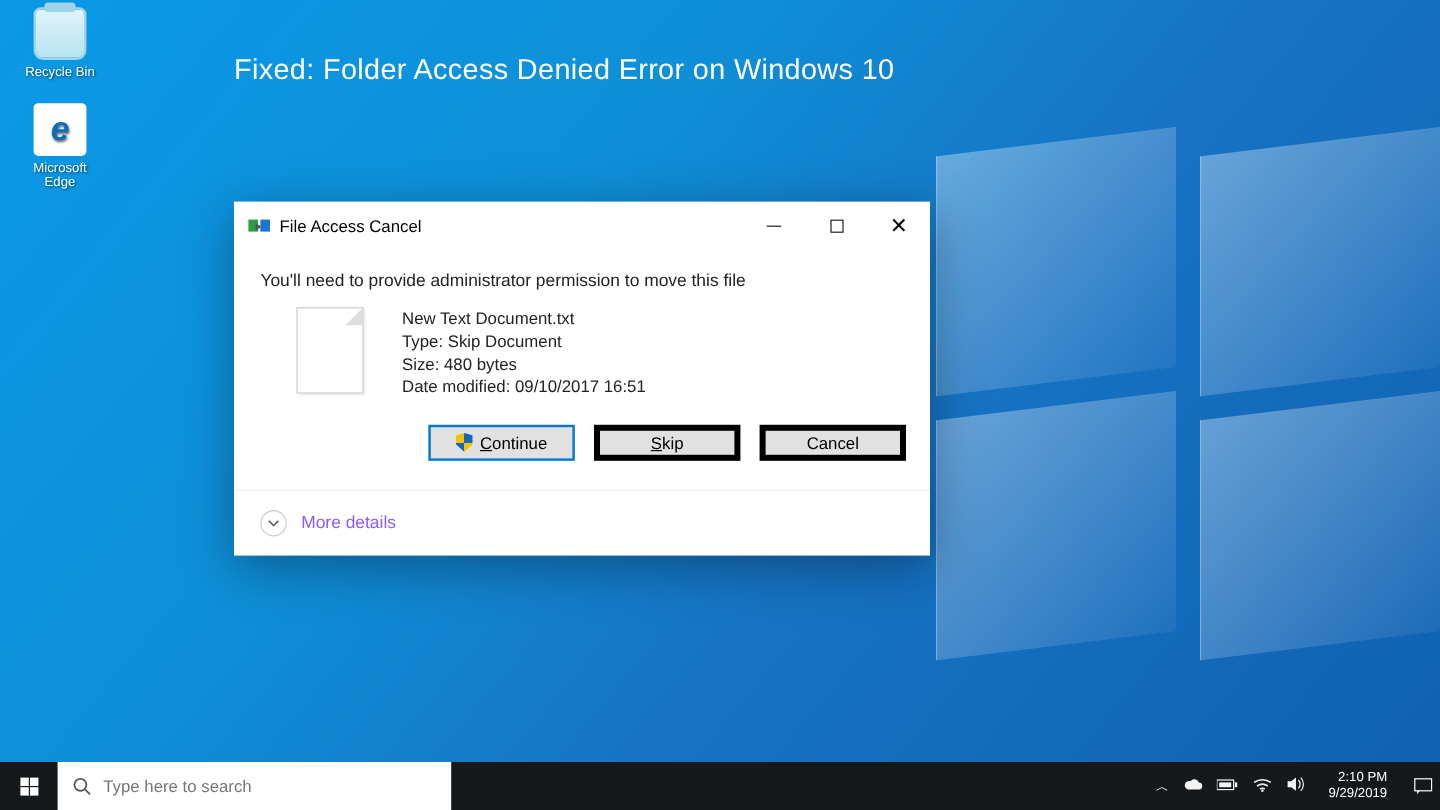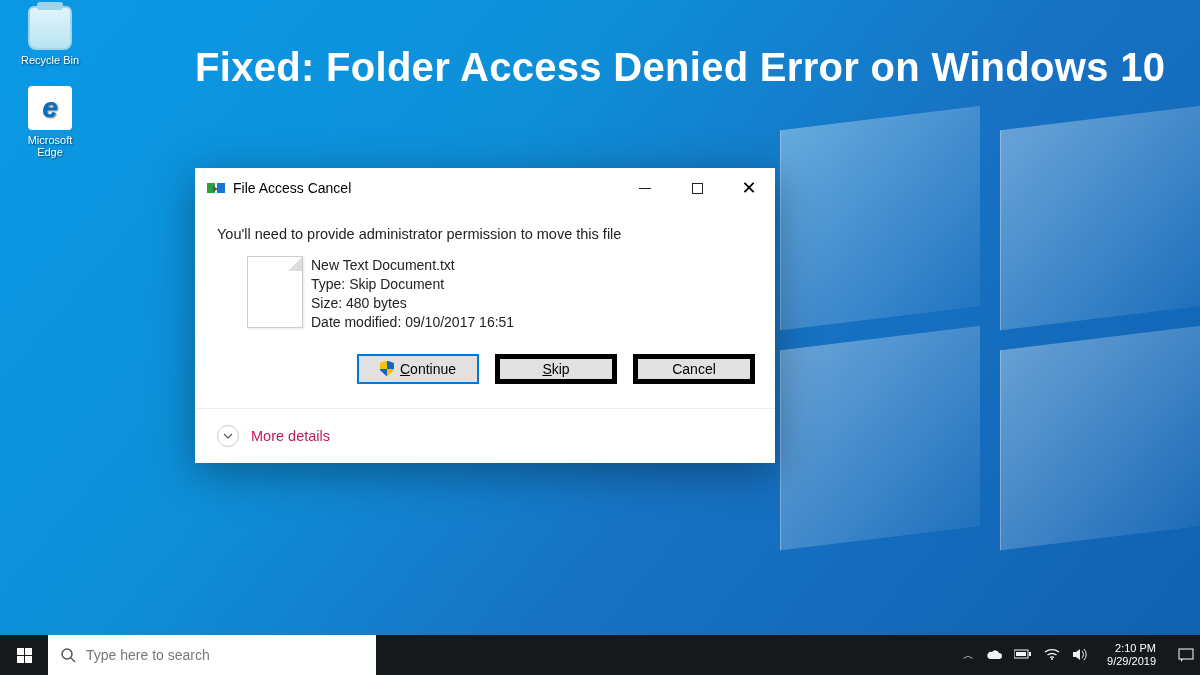--- a/index.html
+++ b/index.html
@@ -72,22 +72,22 @@
   font-weight:bold;
   font-style: italic;
 }
 
 
 .headline {
   position:absolute;
   left: 195px;
   top: 45px;
   color: #fff;
-  font-size: 40px;
-  font-weight: 700;
+  font-size: 24px;
+  font-weight: 400;
   letter-spacing: .3px;
 }
 
 
 .dialog {
   position: absolute;
   left: 195px;
   top: 168px;
   width: 580px;
   background: #fff;
@@ -126,21 +126,21 @@
 .max-g { width:11px; height:11px; border:1px solid #222;}
 
 .body-area {
   padding: 18px 20px 24px 22px;
   font-size: 14.5px;
   color: #222;
 }
 .msg { margin-bottom: 14px;}
 .filecard {
   display: flex;
-  gap: 8px;
+  gap: 32px;
   margin-left: 30px;
   margin-bottom: 22px;
 }
 .fileicon {
   width: 56px;
   height: 72px;
   background: #fff;
   border: 1px solid #ccc;
   box-shadow: 1px 1px 2px rgba(0,0,0,.1);
   position: relative;
@@ -178,21 +178,21 @@
 }
 .ul-first::first-letter { text-decoration: underline; }
 
 .details {
   border-top: 1px solid #eee;
   padding: 16px 22px;
   display:flex;
   align-items:center;
   gap: 12px;
   font-size: 14.5px;
-  color:#be185d;
+  color:#8b5cf6;
   cursor:pointer;
 }
 .chev {
   width:22px; height:22px;
   border:1px solid #ccc;
   border-radius:50%;
   display:flex;
   align-items:center;
   justify-content:center;
 }

